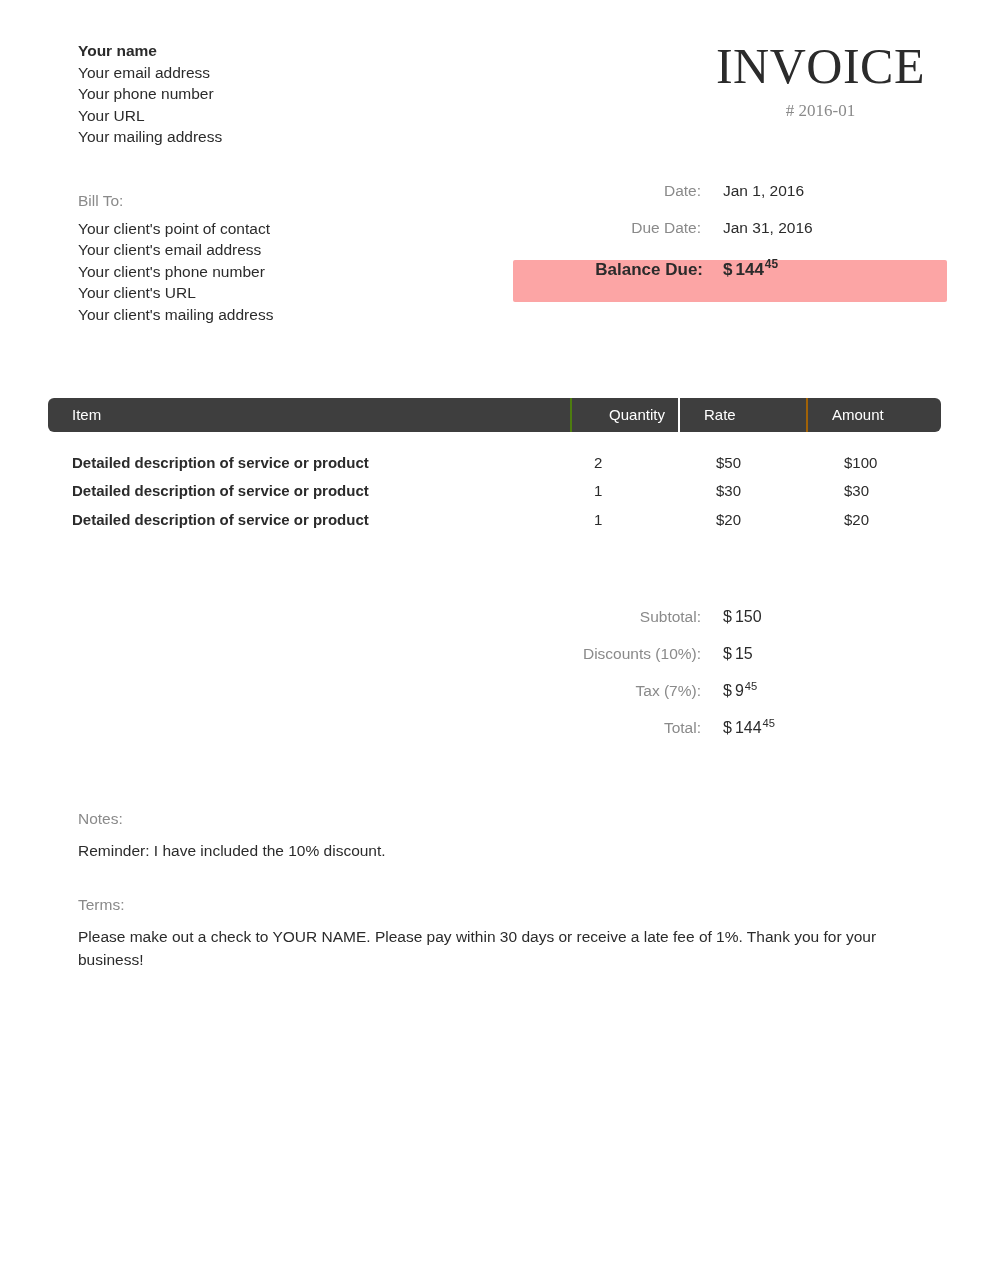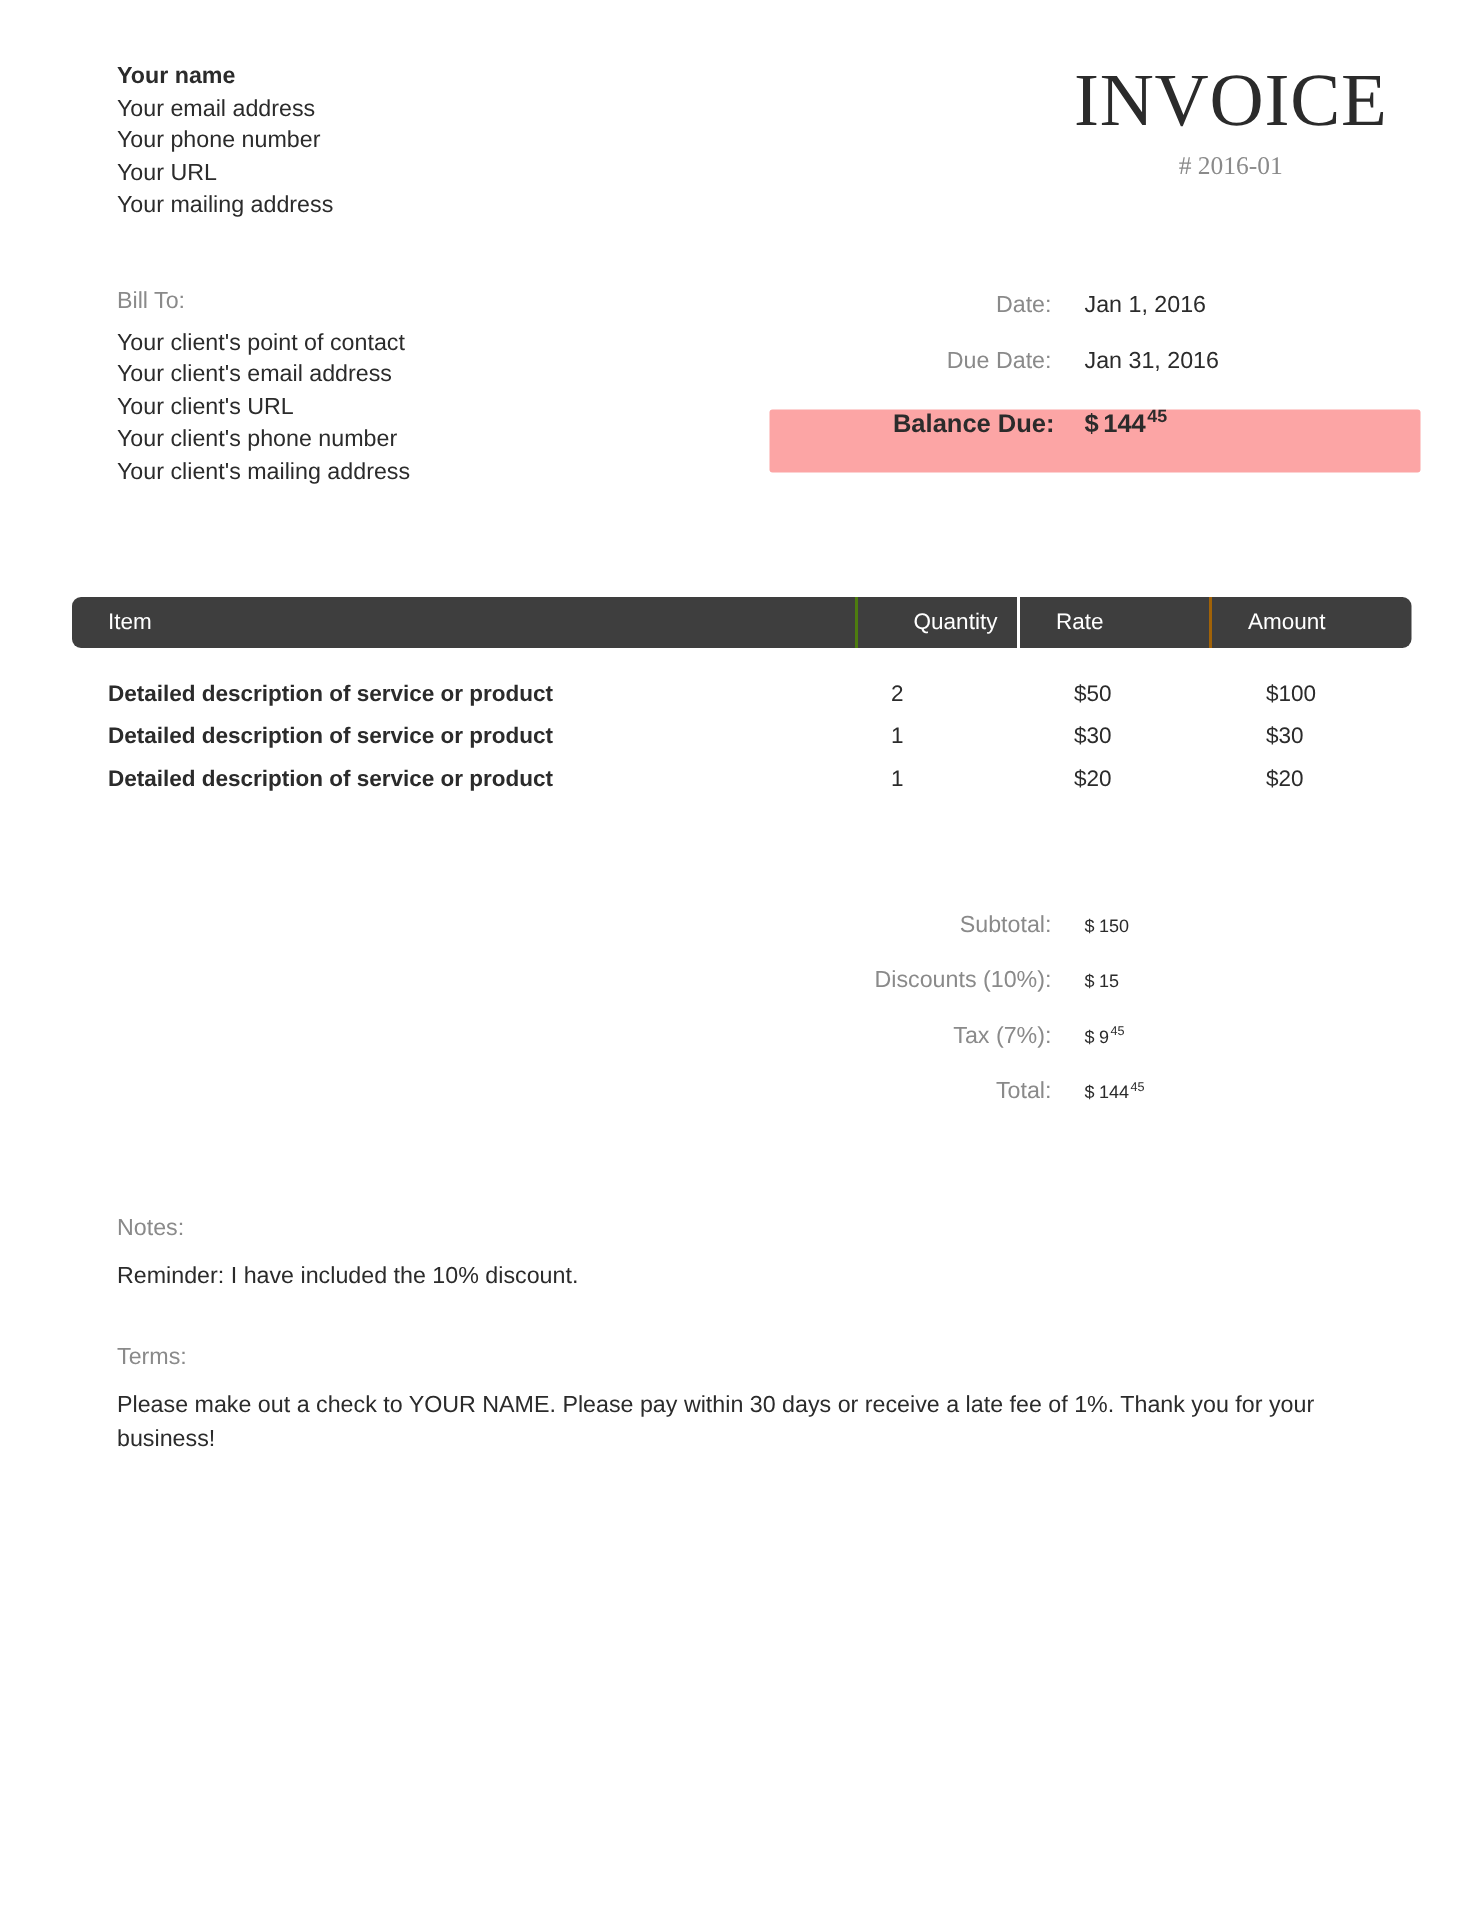--- a/index.html
+++ b/index.html
@@ -73,21 +73,21 @@
     color: #8a8a8a;
     margin-bottom: 6px;
   }
   .billto-block .client-name {
     font-weight: bold;
   }
 
   
   .meta-block {
     position: absolute;
-    top: 195px;
+    top: 182px;
     left: 513px;
     width: 434px;
   }
   .meta-row {
     display: flex;
     align-items: baseline;
     height: 37px;
   }
   .meta-row .meta-label {
     width: 210px;
@@ -183,21 +183,21 @@
   }
   .totals-row .totals-label {
     width: 210px;
     text-align: right;
     padding-right: 22px;
     box-sizing: border-box;
     color: #8a8a8a;
     font-size: 15.5px;
   }
   .totals-row .totals-value {
-    font-size: 12px;
+    font-size: 16px;
     color: #2b2b2b;
   }
 
   
   .notes-block {
     position: absolute;
     top: 810px;
     left: 78px;
     width: 820px;
   }
@@ -229,22 +229,22 @@
     <div class="invoice-title-block">
       <div class="invoice-title">INVOICE</div>
       <div class="invoice-number"># 2016-01</div>
     </div>
   </div>
 
   <div class="billto-block">
     <div class="billto-label">Bill To:</div>
     <div>Your client's point of contact</div>
     <div>Your client's email address</div>
+    <div>Your client's phone number</div>
     <div>Your client's URL</div>
-    <div>Your client's phone number</div>
     <div>Your client's mailing address</div>
   </div>
 
   <div class="meta-block">
     <div class="meta-row">
       <div class="meta-label">Date:</div>
       <div class="meta-value">Jan 1, 2016</div>
     </div>
     <div class="meta-row">
       <div class="meta-label">Due Date:</div>

